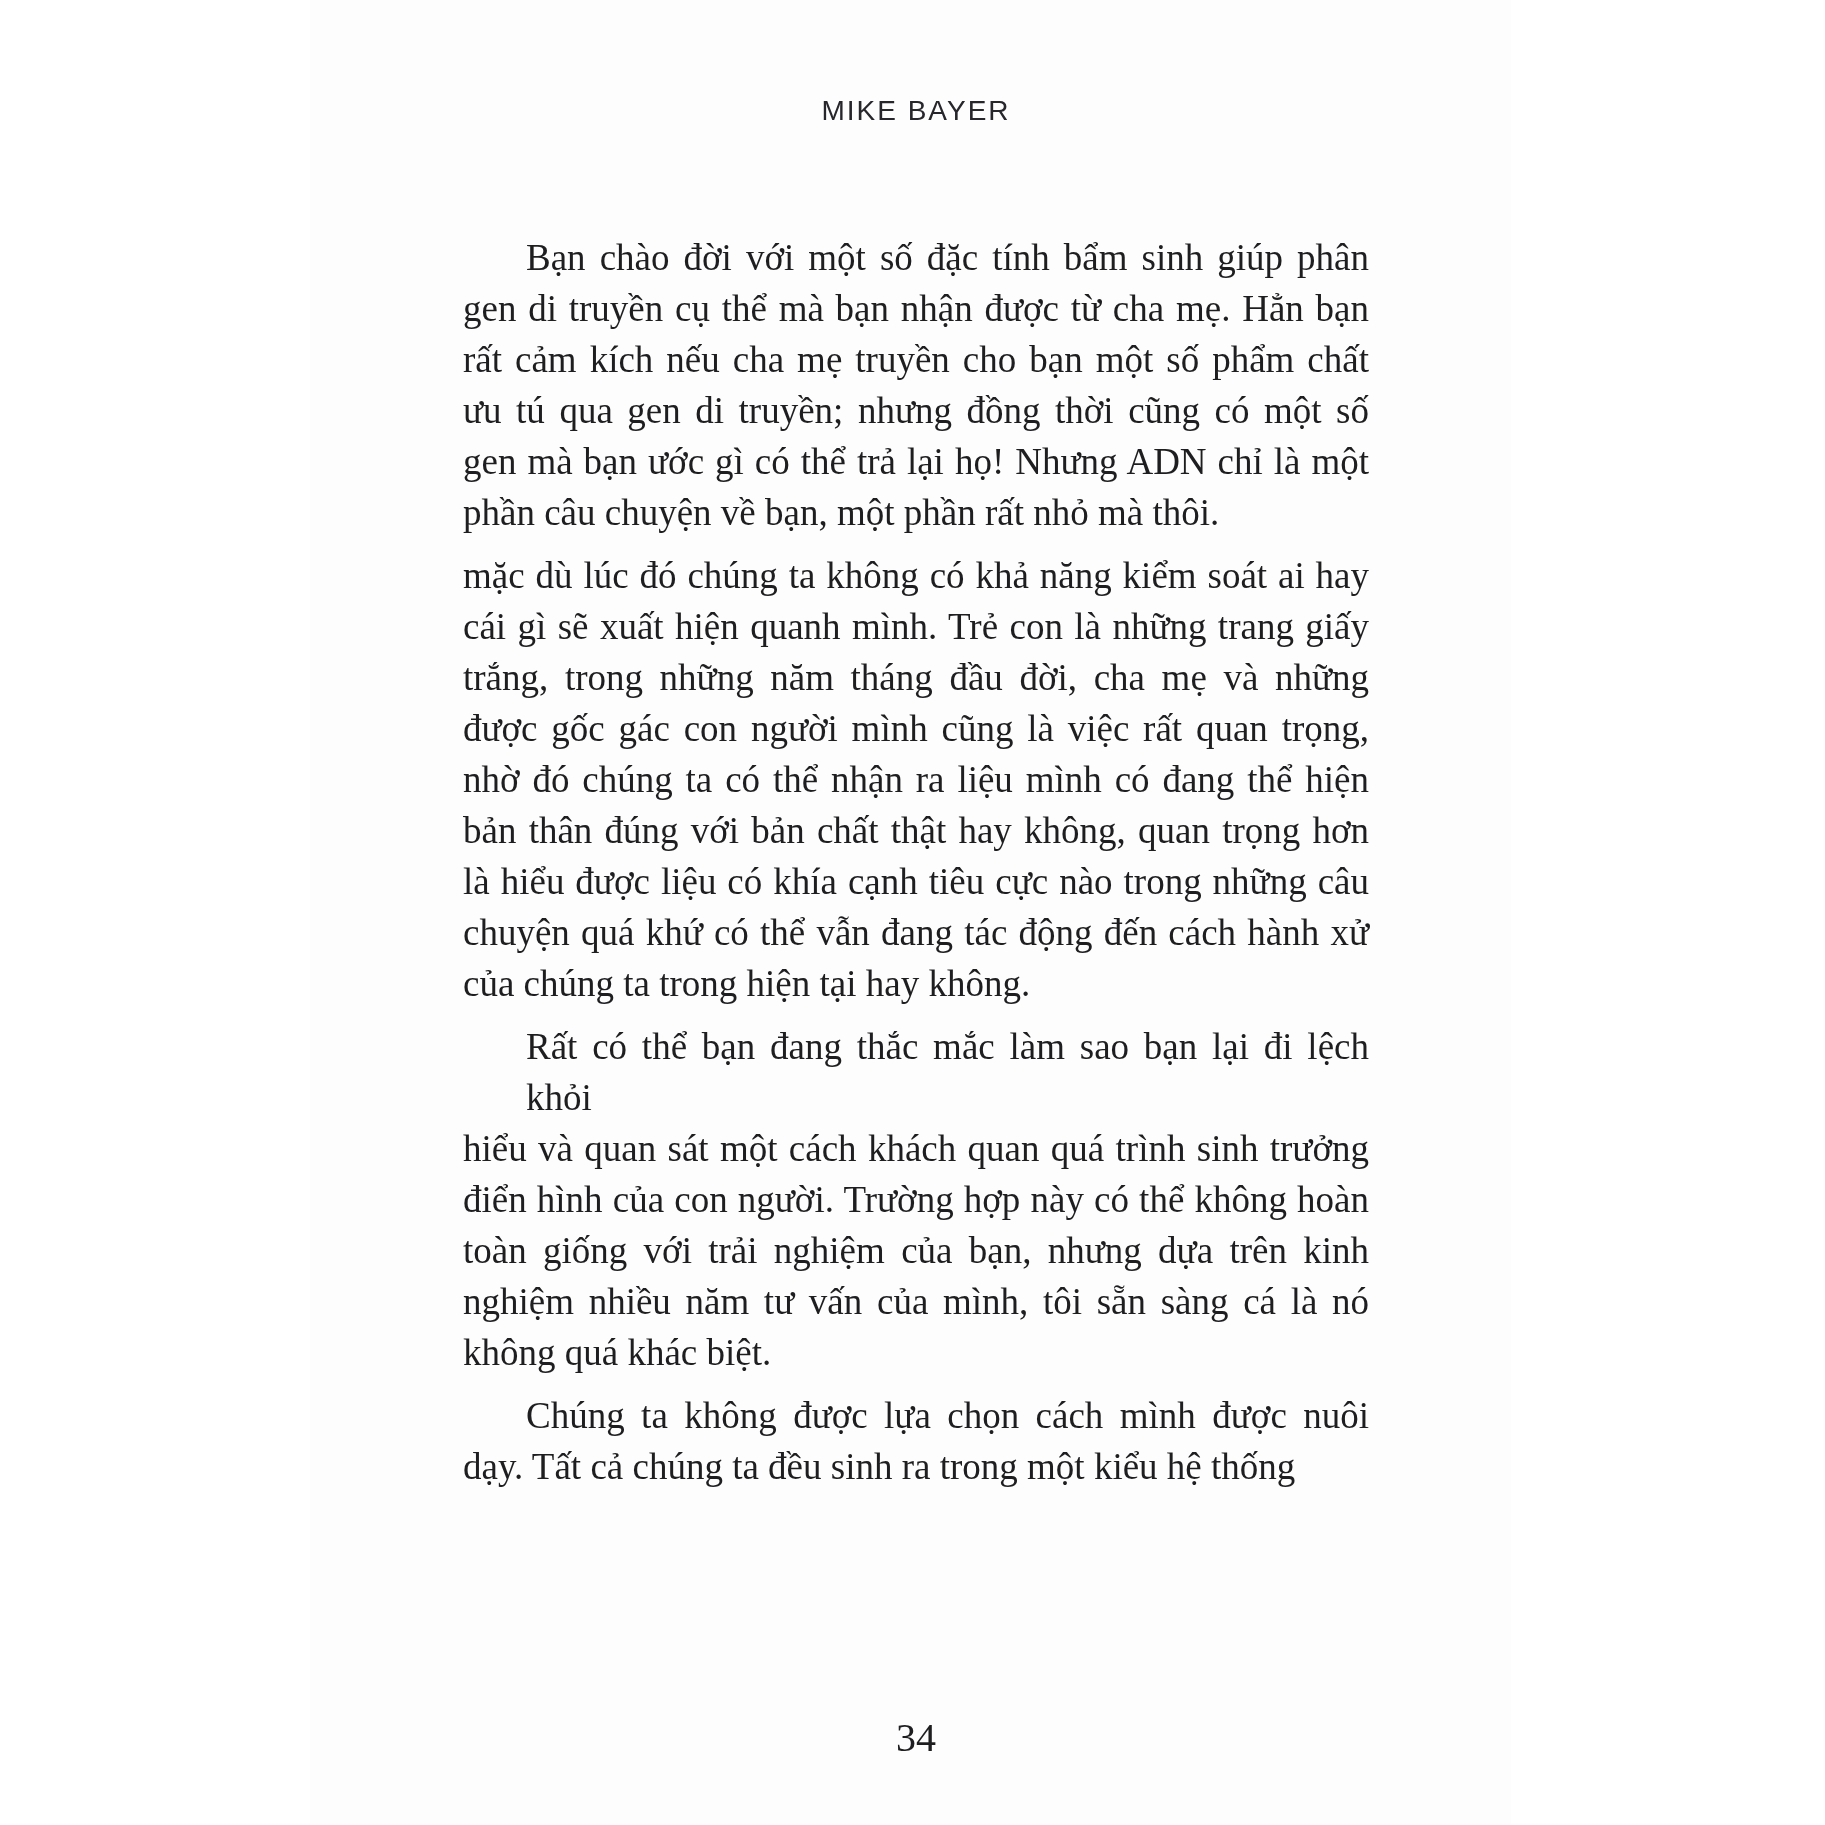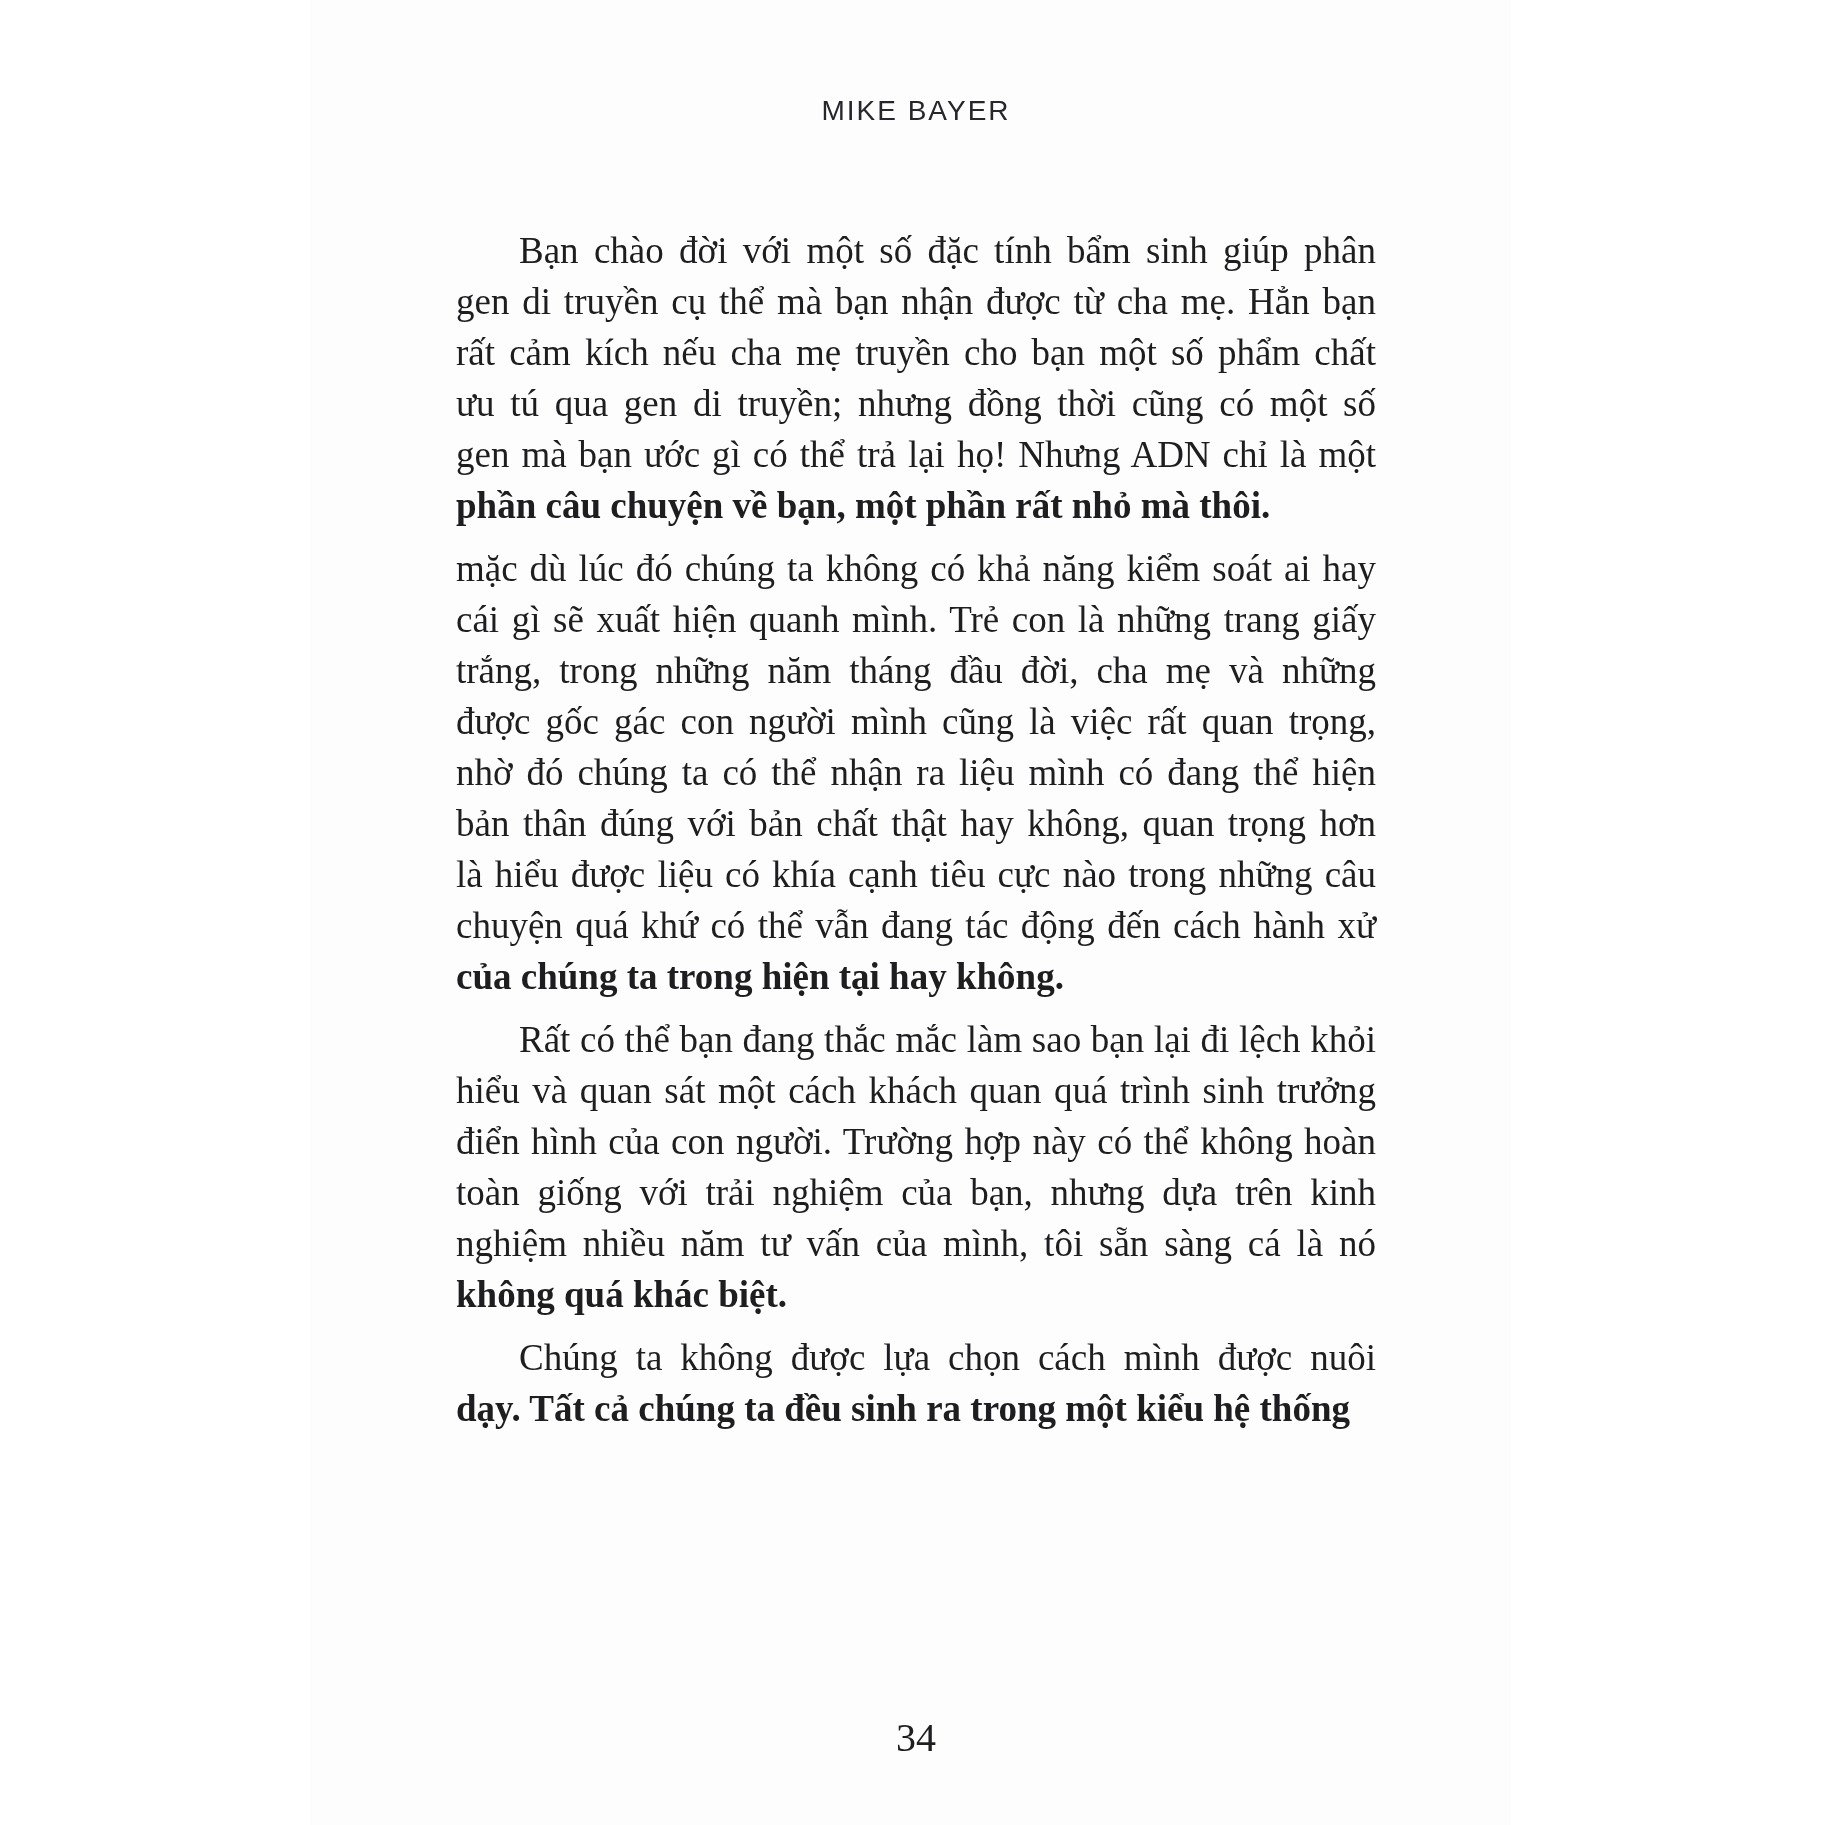--- a/index.html
+++ b/index.html
@@ -39,28 +39,28 @@
   }
   .body-text {
     position: absolute;
     left: 452px;
     top: 221px;
     width: 928px;
     font-size: 37px;
     line-height: 51px;
     color: var(--text-color, #1e1e20);
   }
-  .paragraph { margin: 4px; }
+  .paragraph { margin: 11px; }
   .paragraph + .paragraph { margin-top: 12px; }
   .line {
     text-align: justify;
     text-align-last: justify;
   }
   .line.first { padding-left: 63px; }
-  .line.last { text-align-last: left; font-weight: bold; }
+  .line.last { text-align-last: left; }
   .page-number {
     position: absolute;
     left: 452px;
     top: 1698px;
     width: 928px;
     text-align: center;
     font-size: 40px;
     line-height: 48px;
     color: var(--text-color, #1e1e20);
     margin-top: 16px;

